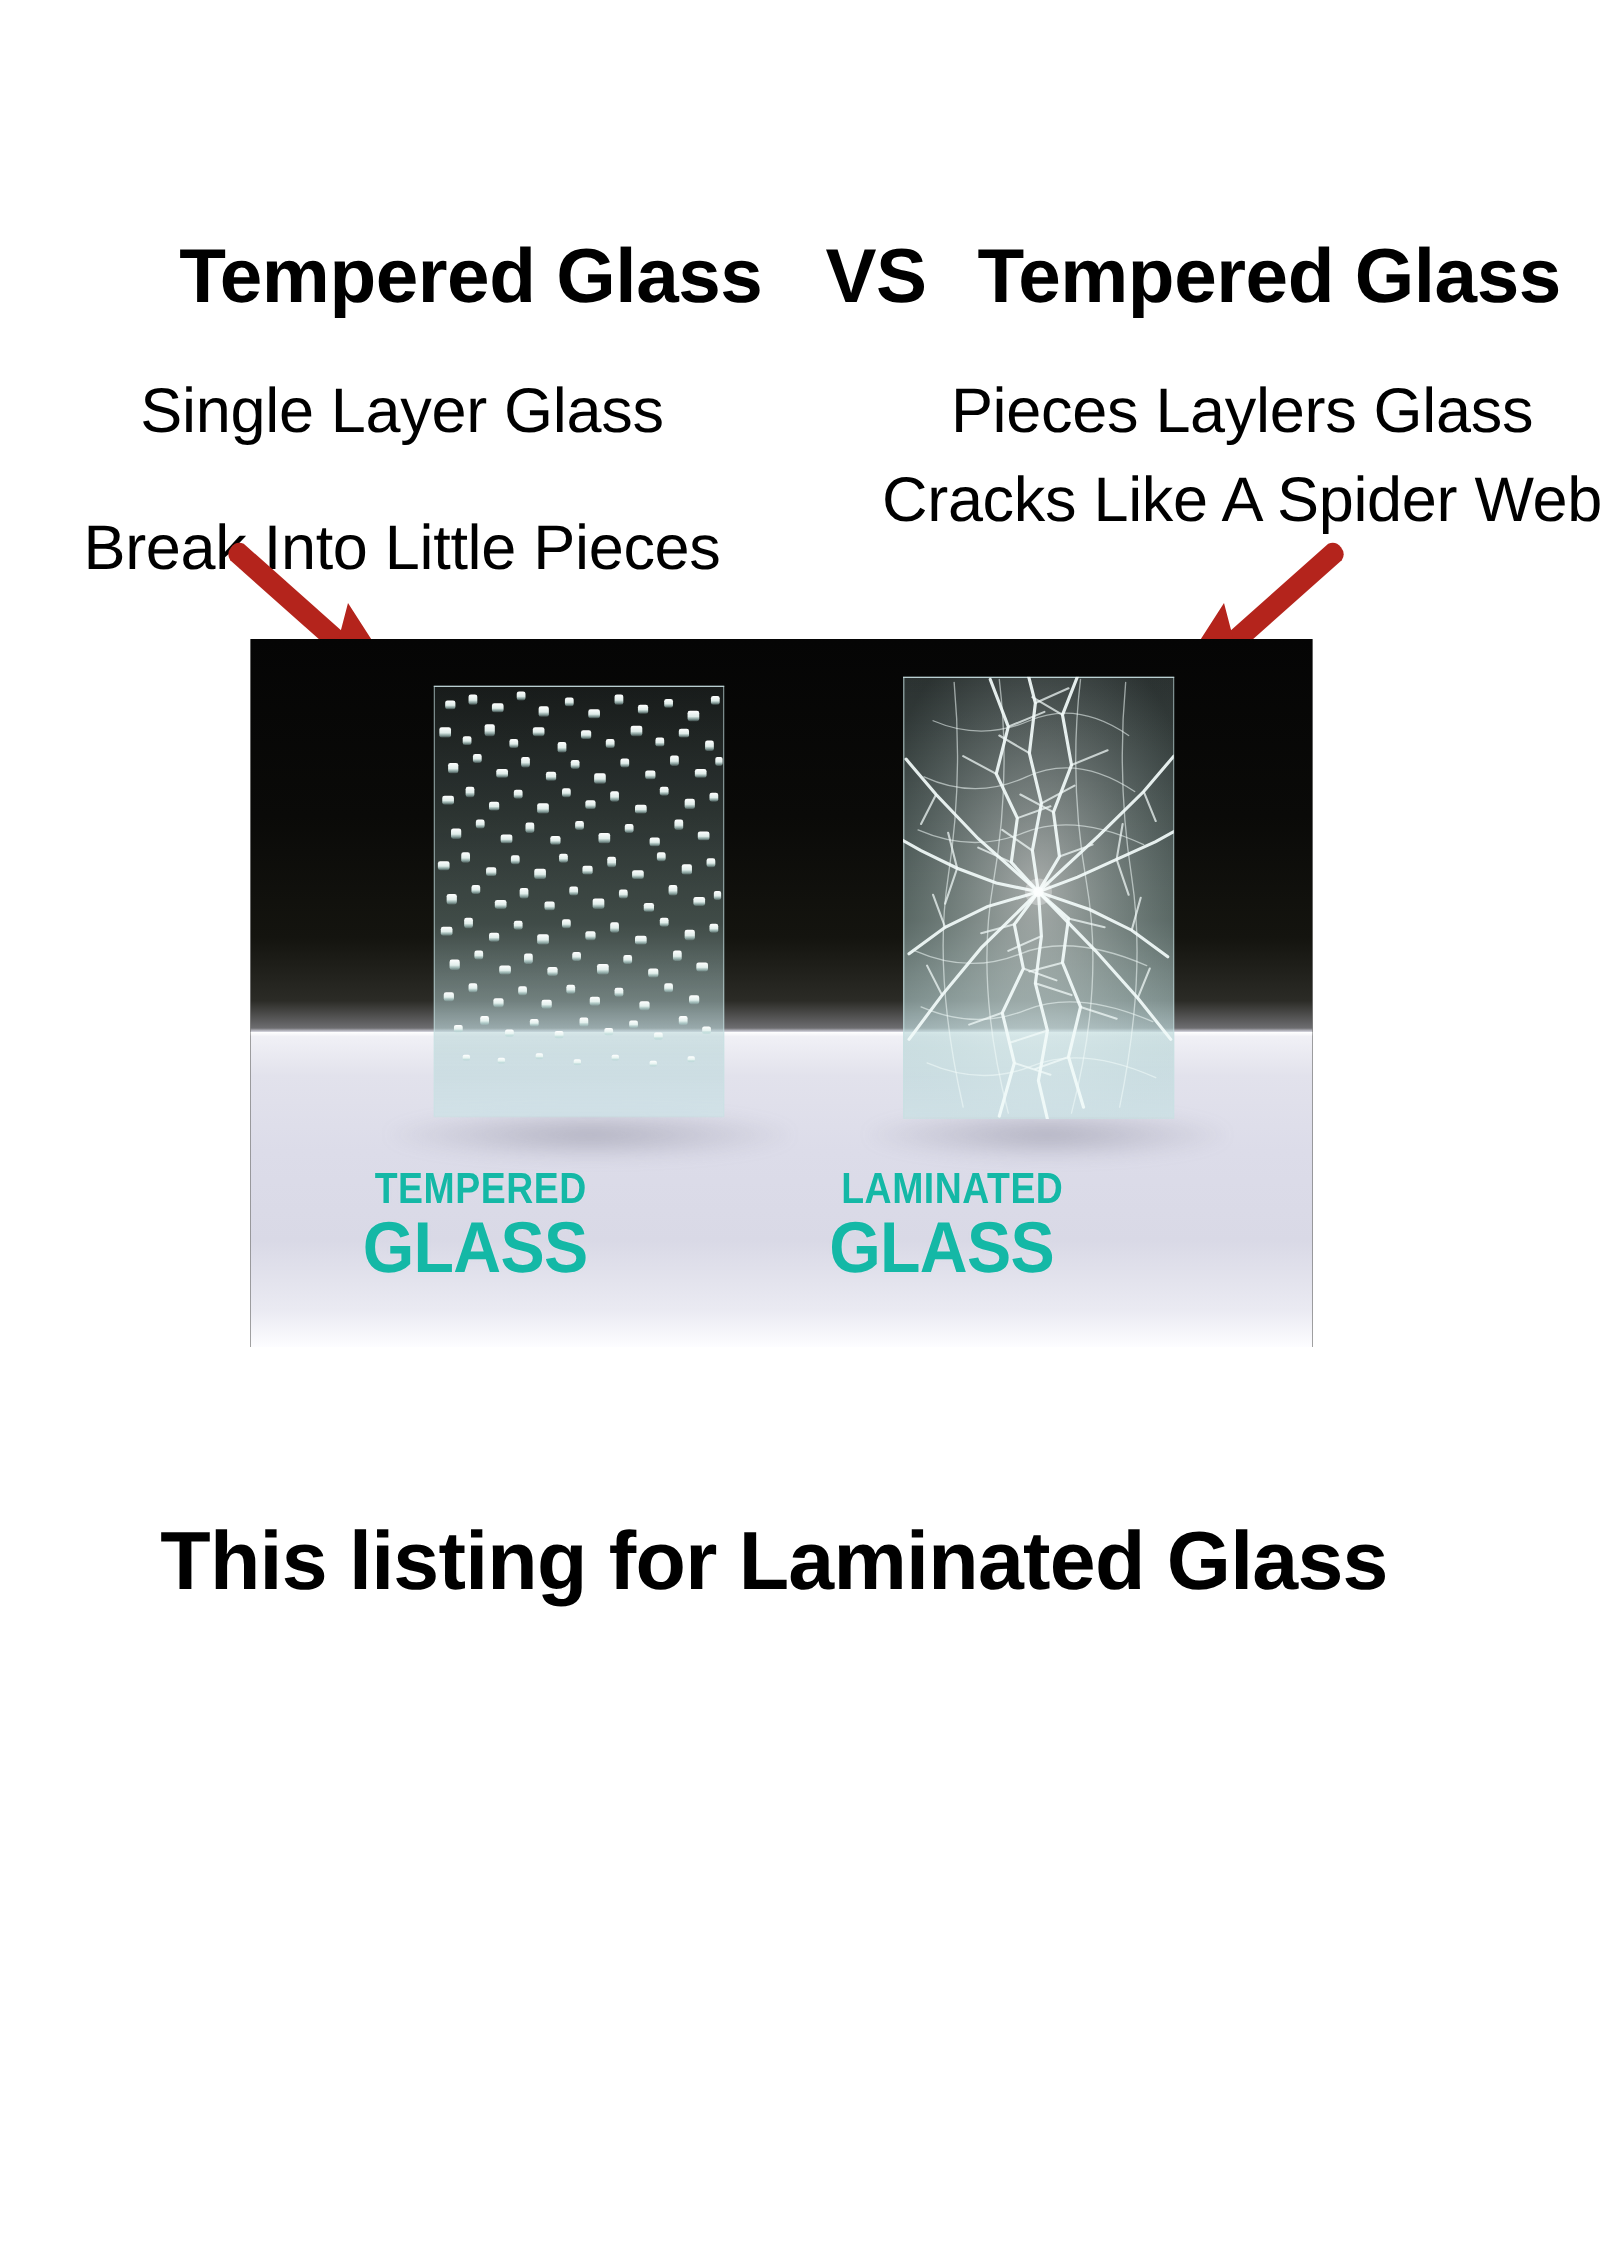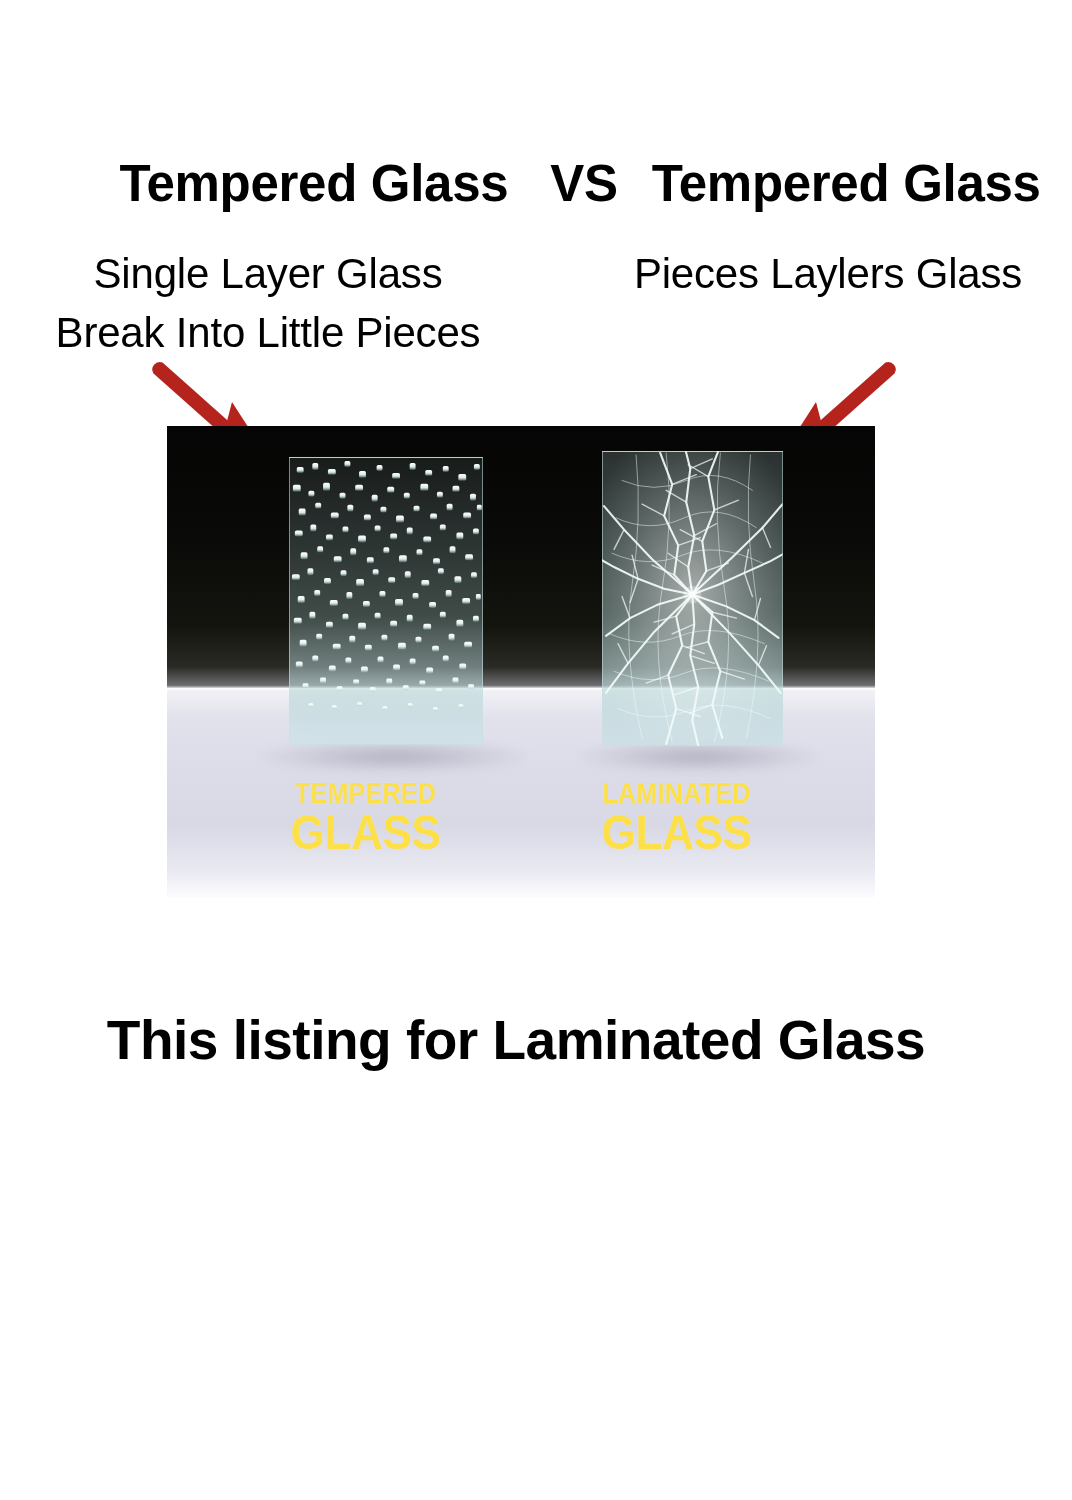--- a/index.html
+++ b/index.html
@@ -52,21 +52,21 @@
     height: 122px;
     display: flex;
   }
   .subcol {
     flex: 0 0 50%;
     display: flex;
     flex-direction: column;
     align-items: center;
     justify-content: flex-start;
   }
-  .subcol.left  { padding-right: 14px; }
+  .subcol.left  { padding-right: 14px; gap: 32px; }
   .subcol.right { padding-left: 10px; }
   .subline {
     font-size: 42px;
     font-weight: 500;
     color: #000000;
     line-height: 59px;
     white-space: nowrap;
     letter-spacing: -0.2px;
   }
 
@@ -170,22 +170,22 @@
   .shadow-laminated {
     left: 58%;
     top: 66.5%;
     width: 34%;
     height: 7%;
   }
 
   
   .photo-label {
     position: absolute;
-    text-align: center;
-    color: #fde047;
+    text-align: left;
+    color: #14b8a6;
   }
   .label-tempered  { left: 9%;  top: 74.5%; width: 38%; }
   .label-laminated { left: 53%; top: 74.5%; width: 38%; }
   .label-kind {
     font-size: 29px;
     font-weight: 700;
     letter-spacing: 0.4px;
     line-height: 30px;
     transform: scaleX(0.86);
     transform-origin: center;
@@ -234,20 +234,21 @@
     <span class="headline-text">Tempered Glass</span>
   </div>
 
   <div class="subcaptions">
     <div class="subcol left">
       <div class="subline">Single Layer Glass</div>
       <div class="subline">Break Into Little Pieces</div>
     </div>
     <div class="subcol right">
       <div class="subline">Pieces Laylers Glass</div>
+      <div class="subline">Cracks Like A Spider Web</div>
     </div>
   </div>
 
   <div class="arrow arrow-left">
     <svg viewBox="0 0 130 105" width="130" height="105" aria-hidden="true">
       <g fill="#B4241C">
         <path d="M14.5 6.5 L96 79 L87 90 L5.5 17.5 A7.5 7.5 0 0 1 14.5 6.5 Z"></path>
         <path d="M120 102 L84 46 L78 69 L38 74 Z"></path>
       </g>
     </svg>

